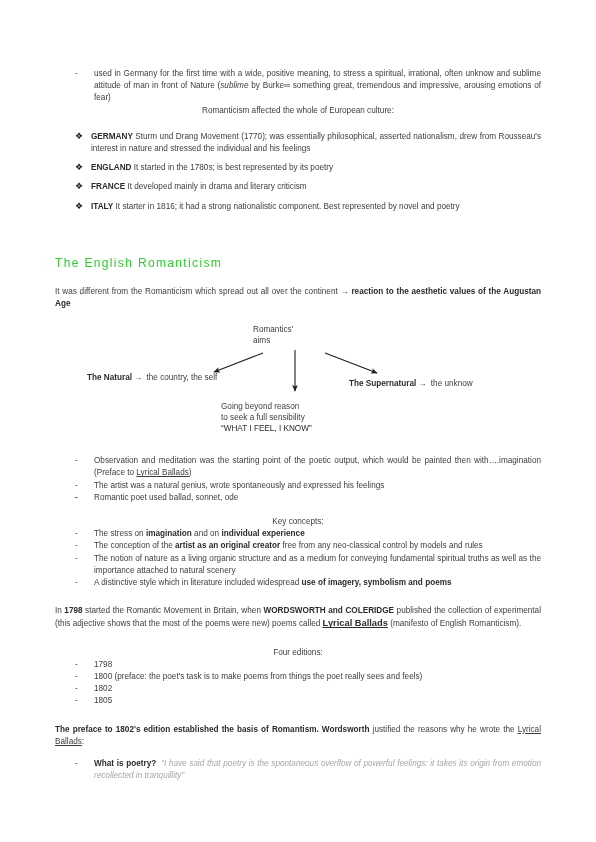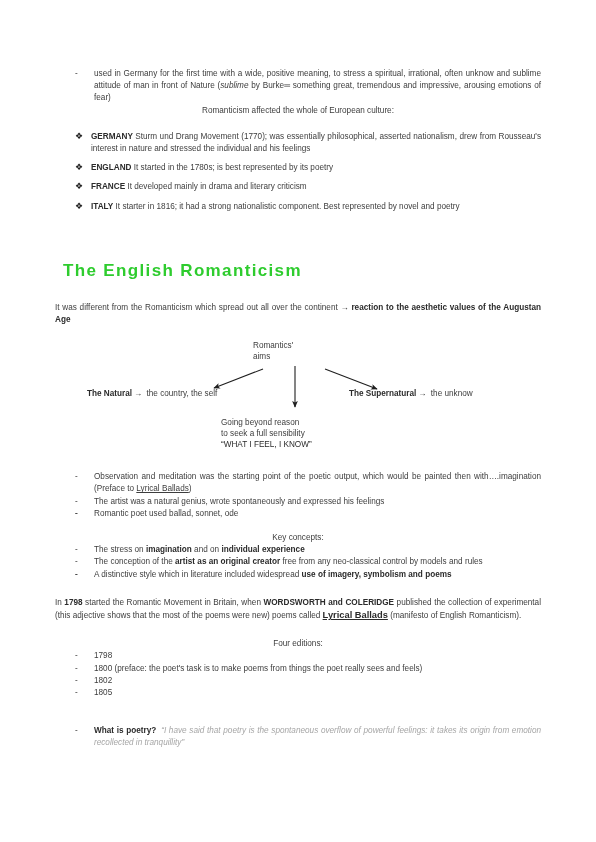--- a/index.html
+++ b/index.html
@@ -78,25 +78,25 @@
     left: 20px;
     top: -1px;
     font-size: 9px;
     line-height: 12.2px;
     color: #1e1e1e;
     font-family: "DejaVu Sans", sans-serif;
   }
 
   
   .gh {
-    font-size: 17px;
-    font-weight: bold;
+    font-size: 12px;
+    font-weight: normal;
     color: #2ecc2e;
     letter-spacing: 1.35px;
-    margin: 8px;
+    margin: 0;
     line-height: 14px;
   }
 
   
   .diagram {
     position: relative;
     width: 486px;
     height: 115px;
     margin: 0;
   }
@@ -189,21 +189,21 @@
         <line x1="270" y1="31" x2="322" y2="51" stroke="#1f1f1f" stroke-width="1.1" marker-end="url(#ah)"></line>
       </svg>
 
       <div class="dtxt ctr" style="left:198px; top:2px; width:85px;">
         <div>Romantics'</div>
         <div>aims</div>
       </div>
 
       <div class="dtxt" style="left:32px; top:50px;"><b>The Natural</b><b style="padding:0 2px;">→</b><span> the country, the self</span></div>
 
-      <div class="dtxt" style="left:294px; top:50px;"><b>The Supernatural</b><b style="padding:0 2px;">→</b><span> the unknow</span></div>
+      <div class="dtxt" style="left:294px; top:56px;"><b>The Supernatural</b><b style="padding:0 2px;">→</b><span> the unknow</span></div>
 
       <div class="dtxt ctr" style="left:166px; top:79px; width:148px;">
         <div>Going beyond reason</div>
         <div>to seek a full sensibility</div>
         <div style="font-weight:normal;color:#2b2b2b;">“WHAT I FEEL, I KNOW”</div>
       </div>
     </div>
 
     <div class="sp18"></div>
 
@@ -226,21 +226,21 @@
 
     <p class="para nj">Key concepts:</p>
     <ul class="dlist tight">
       <li>
         <span class="dash">-</span><span>The stress on </span><b>imagination</b><span> and on </span><b>individual experience</b>
       </li>
       <li>
         <span class="dash">-</span><span>The conception of the </span><b>artist as an original creator</b><span> free from any neo-classical control by models and rules</span>
       </li>
       <li>
-        <span class="dash">-</span>
+        <span class="dash">-</span><span>The notion of nature as a living organic structure and as a medium for conveying fundamental spiritual truths as well as the importance attached to natural scenery</span>
       </li>
       <li>
         <span class="dash">-</span><span>A distinctive style which in literature included widespread </span><b>use of imagery, symbolism and poems</b>
       </li>
     </ul>
 
     <div class="sp16"></div>
 
     <p class="para"><span>In </span><b>1798</b><span> started the Romantic Movement in Britain, when </span><b>WORDSWORTH and COLERIDGE</b><span> published the collection of experimental (this adjective shows that the most of the poems were new) poems called </span><span class="big-u">Lyrical Ballads</span><span> (manifesto of English Romanticism).</span></p>
 
@@ -257,20 +257,21 @@
       <li>
         <span class="dash">-</span><span>1802</span>
       </li>
       <li>
         <span class="dash">-</span><span>1805</span>
       </li>
     </ul>
 
     <div class="sp16"></div>
 
+    <p class="para"><b>The preface to 1802's edition established the basis of Romantism. Wordsworth</b><span> justified the reasons why he wrote the </span><span class="u">Lyrical Ballads</span><span>:</span></p>
 
     <div class="sp10"></div>
 
     <ul class="dlist">
       <li>
         <span class="dash">-</span><b>What is poetry?</b><span style="padding-left:5px;"></span><span class="quote">“I have said that poetry is the spontaneous overflow of powerful feelings: it takes its origin from emotion recollected in tranquillity”</span>
       </li>
     </ul>
 
   </div>

